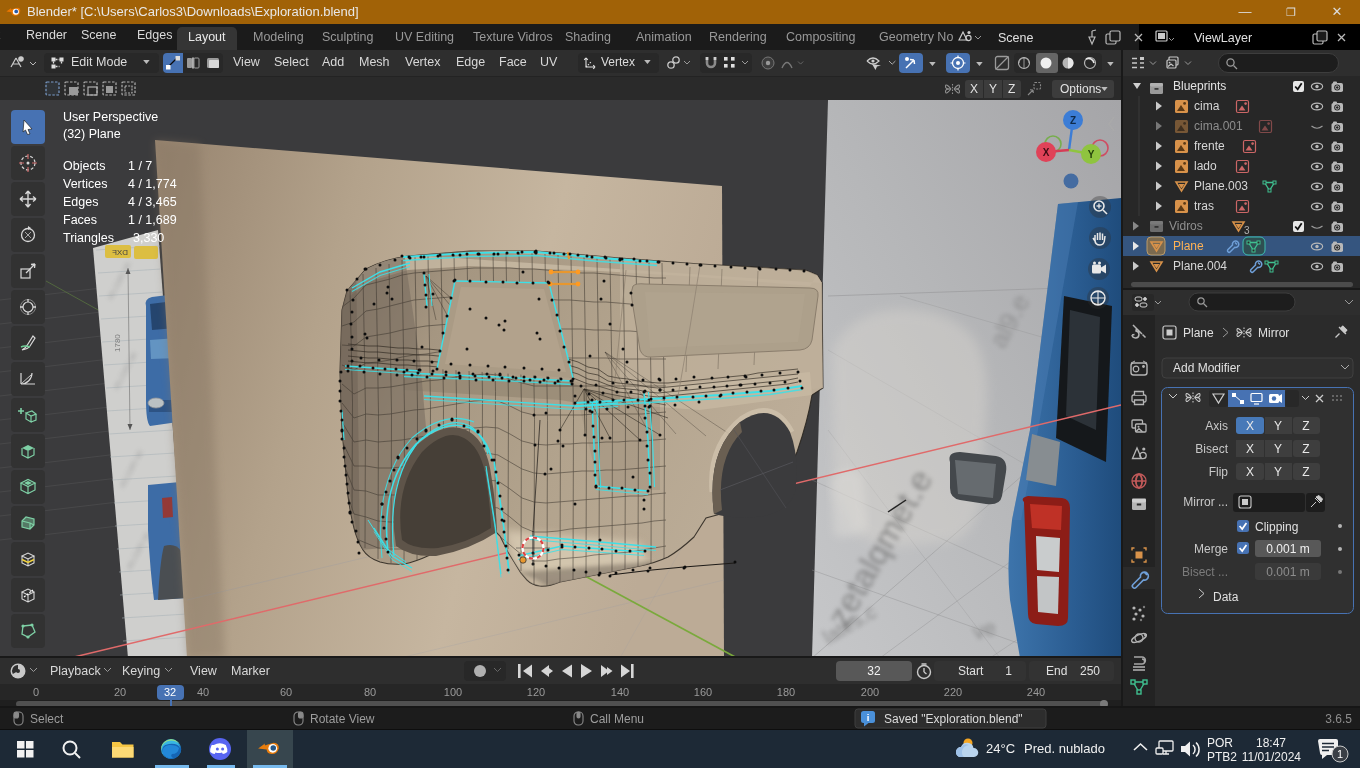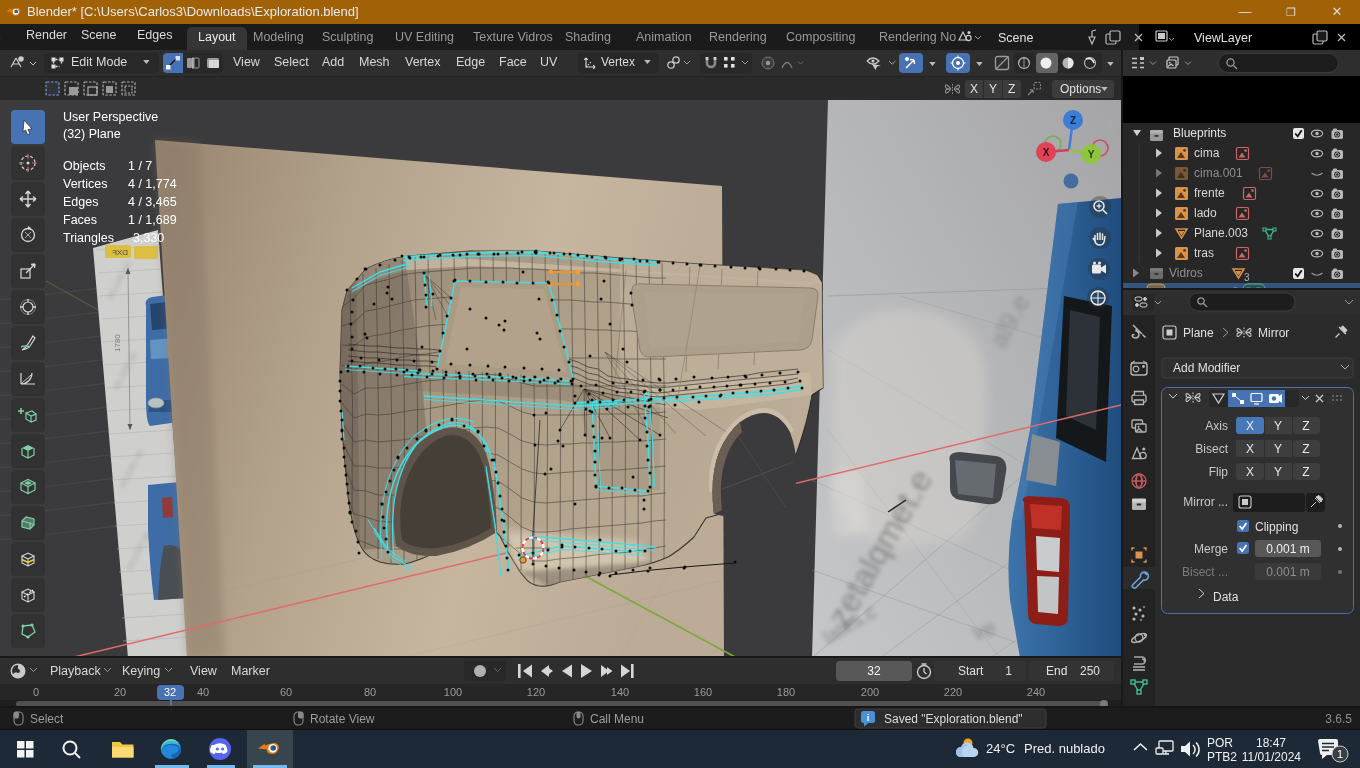--- a/index.html
+++ b/index.html
@@ -15,21 +15,21 @@
   .menu { position:absolute; top:4px; color:#dadada; font-size:12.5px; }
   .tab { position:absolute; top:3px; height:23px; line-height:20px; padding:0 11px; color:#999; font-size:12.5px; border-radius:5px 5px 0 0; }
   .tab.active { background:#353535; color:#e8e8e8; }
   
   #vheader { left:0; top:50px; width:1121px; height:26px; background:#2e2e2e;padding-left:28px; }
   #toolsettings { left:0; top:76px; width:1121px; height:24px; background:#2a2a2a; border-top:1px solid #232323;}
   #oheader { left:1123px; top:50px; width:237px; height:26px; background:#2e2e2e; }
   .hmenu { position:absolute; top:5px; color:#d8d8d8; font-size:12.5px; }
   .hdrop { position:absolute; top:3px; height:20px; background:#282828; border-radius:4px; color:#dcdcdc; }
   
-  #outliner { left:1123px; top:76px; width:237px; height:214px; background:#272727;margin-top:47px; }
+  #outliner { left:1123px; top:76px; width:237px; height:214px; background:#272727; }
   #props { left:1123px; top:290px; width:237px; height:416px; background:#2b2b2b; }
   #propstrip { left:1123px; top:315px; width:32px; height:391px; background:#232323; }
   
   #tlheader { left:0; top:658px; width:1121px; height:26px; background:#2e2e2e; }
   #tlruler { left:0; top:684px; width:1121px; height:16px; background:#262626; }
   #tlscroll { left:0; top:700px; width:1121px; height:8px; background:#1f1f1f; }
   
   #statusbar { left:0; top:708px; width:1360px; height:22px; background:#1c1c1c; color:#999; }
   
   #taskbar { left:0; top:730px; width:1360px; height:38px; background:#1c2733; color:#f0f0f0; }
@@ -49,30 +49,30 @@
   <div class="winbtn" style="right:92px">—</div>
   <div class="winbtn" style="right:46px;font-size:11px">❐</div>
   <div class="winbtn" style="right:0">✕</div>
 </div>
 
 <div id="menubar" class="abs">
   <div class="menu" style="left:-6px">it</div>
   <div class="menu" style="left:26px">Render</div>
   <div class="menu" style="left:81px">Scene</div>
   <div class="menu" style="left:137px">Edges</div>
-  <div class="tab active" style="left:187px">Layout</div>
+  <div class="tab active" style="left:177px">Layout</div>
   <div class="tab" style="left:242px">Modeling</div>
   <div class="tab" style="left:311px">Sculpting</div>
   <div class="tab" style="left:384px">UV Editing</div>
   <div class="tab" style="left:462px">Texture Vidros</div>
   <div class="tab" style="left:554px">Shading</div>
   <div class="tab" style="left:625px">Animation</div>
   <div class="tab" style="left:698px">Rendering</div>
   <div class="tab" style="left:775px">Compositing</div>
-  <div class="tab" style="left:868px">Rendering No</div>
+  <div class="tab" style="left:868px">Geometry No</div>
   <svg class="abs" style="left:952px;top:3px" width="408" height="21" viewBox="0 0 408 21">
     <g transform="translate(6,2)">
         <path d="M1 11 L5 3 L9 11 Z" stroke="#ccc" fill="none" stroke-width="1.2"></path>
         <circle cx="10.5" cy="9" r="2.6" fill="none" stroke="#ccc" stroke-width="1.1"></circle>
         <circle cx="11" cy="3.5" r="1.6" fill="#ccc"></circle>
         <path d="M17 7 l3 3 l3 -3" stroke="#999" fill="none"></path>
       </g>
     <text x="46" y="15" fill="#e0e0e0" font-size="12.5">Scene</text>
     <g transform="translate(133,3)" stroke="#b9b9b9" fill="none" stroke-width="1.2">
         <path d="M7 1 v6 M4 7 h6 l-3 7 z"></path>

